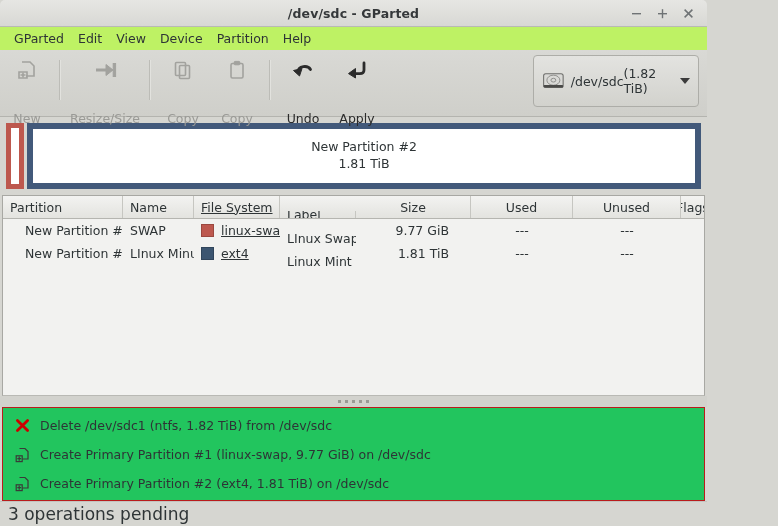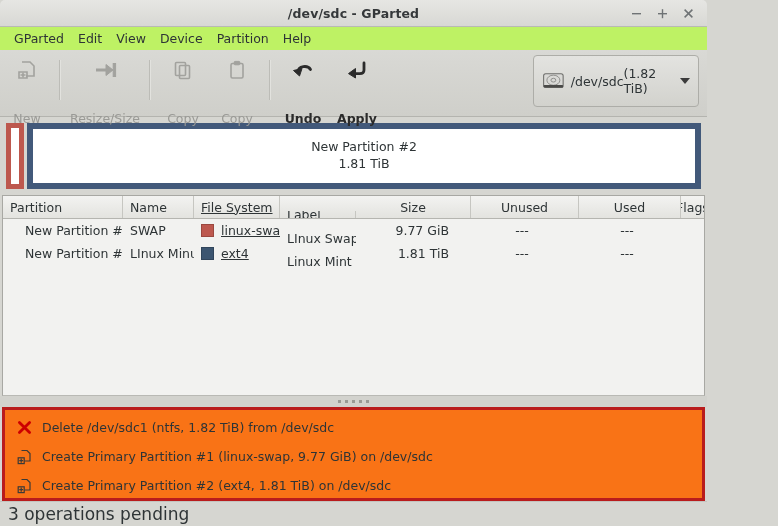--- a/index.html
+++ b/index.html
@@ -111,21 +111,21 @@
     align-items: center;
     justify-content: center;
   }
   .tbtn .tlabel {
     margin-top: 5px;
     font-size: 12.5px;
     white-space: nowrap;
   }
   .tbtn.disabled .tlabel { color: #9a9a96; }
   .tbtn.disabled svg { fill: #a2a29e; stroke: #a2a29e; }
-  .tbtn.enabled .tlabel { color: #2b2b2b; font-weight: bold; }
+  .tbtn.enabled .tlabel { color: #2b2b2b; font-weight: normal; }
   .tbtn.enabled svg { fill: #2b2b2b; stroke: #2b2b2b; }
   .tsep {
     width: 1px;
     height: 40px;
     background: #bcbcb7;
     margin: 6px 5px 0 5px;
     border-right: 1px solid #e2e2de;
   }
   .device-chooser {
     position: absolute;
@@ -275,22 +275,22 @@
     height: 3px;
     background: #9a9a95;
     display: block;
   }
 
   
   .ops {
     height: 94px;
     min-height: 94px;
     margin: 0 2px;
-    background: #f97316;
-    border: 3px solid #b91c1c;
+    background: #22c55e;
+    border: 1px solid #b91c1c;
     box-sizing: border-box;
     padding-top: 3px;
     overflow: hidden;
   }
   .op-row {
     height: 29px;
     display: flex;
     align-items: center;
     padding-left: 9px;
     cursor: default;
@@ -452,22 +452,22 @@
     </div>
   </div>
 
   <div class="table-wrap">
     <div class="thead">
       <div class="th col-partition">Partition</div>
       <div class="th col-name">Name</div>
       <div class="th col-fs">File System</div>
       <div class="th col-label">Label</div>
       <div class="th col-size center">Size</div>
+      <div class="th col-used center">Used</div>
       <div class="th col-unused center">Unused</div>
-      <div class="th col-used center">Used</div>
       <div class="th col-flags center">Flags</div>
     </div>
     <div class="tbody">
 
       <div class="trow">
         <div class="td col-partition indent-cell">New Partition #1</div>
         <div class="td col-name">SWAP</div>
         <div class="td col-fs">
           <span class="swatch" style="background: rgb(189, 88, 78);"></span>
           <span>linux-swap</span>

